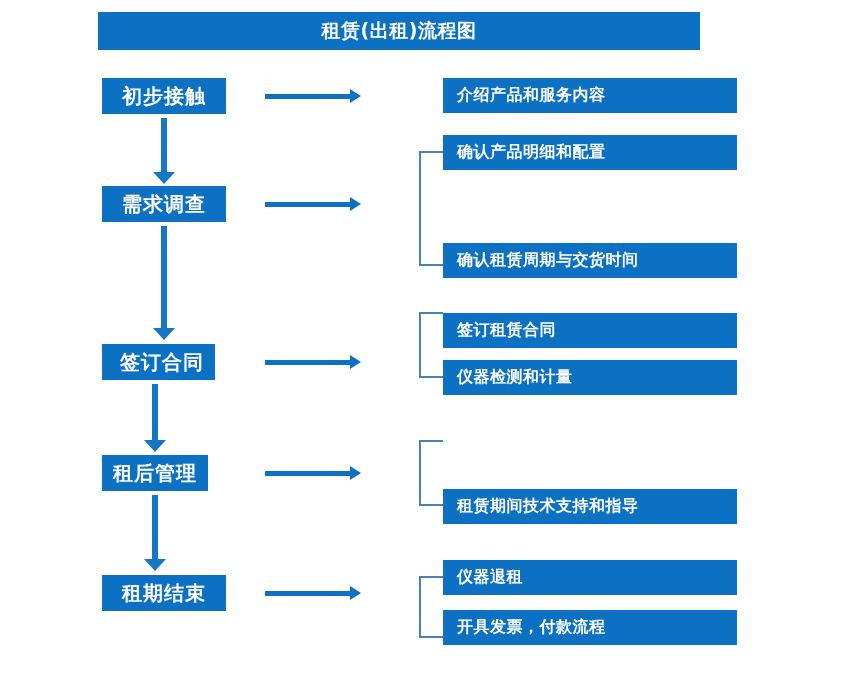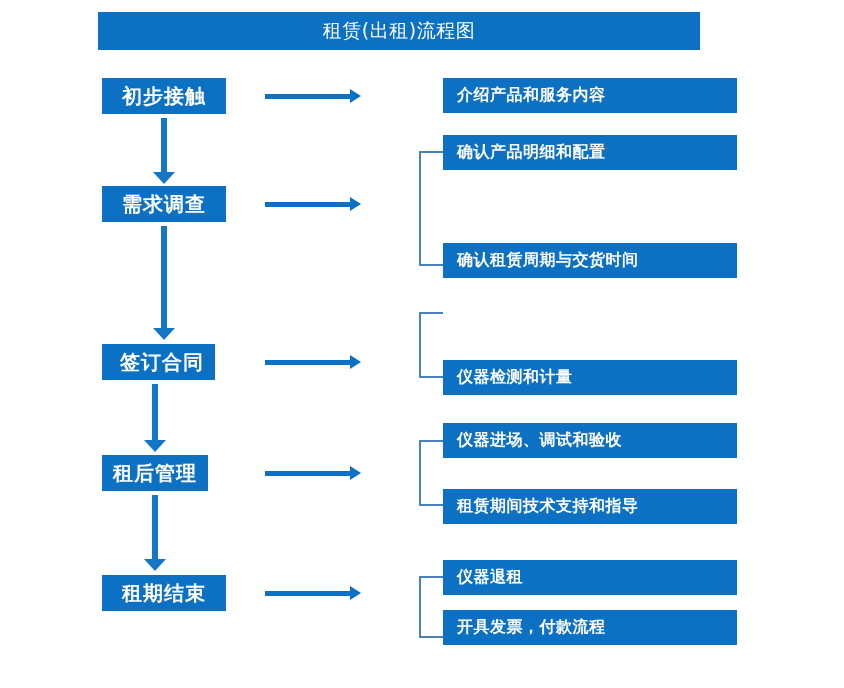--- a/index.html
+++ b/index.html
@@ -26,21 +26,21 @@
   
   .title-bar {
     position: absolute;
     left: 98px;
     top: 12px;
     width: 602px;
     height: 38px;
     background: #0C71C3;
     color: #ffffff;
     font-size: 19px;
-    font-weight: normal;
+    font-weight: bold;
     display: flex;
     align-items: center;
     justify-content: center;
     letter-spacing: 0.5px;
   }
 
   
   .stage-box {
     position: absolute;
     background: #0C71C3;
@@ -195,24 +195,24 @@
 
   <div class="bracket" style="top:576px; height:62px;"></div>
 
   <div class="task-box" style="top:78px;">介绍产品和服务内容</div>
 
   <div class="task-box" style="top:135px;">确认产品明细和配置</div>
 
 
   <div class="task-box" style="top:243px;">确认租赁周期与交货时间</div>
 
+  <div class="task-box" style="top:313px;">签订租赁合同</div>
 
   <div class="task-box" style="top:360px;">仪器检测和计量</div>
 
-  <div class="task-box" style="top:423px;">仪器进场、调试和验收</div>
 
   <div class="task-box" style="top:489px;">租赁期间技术支持和指导</div>
 
   <div class="task-box" style="top:560px;">仪器退租</div>
 
   <div class="task-box" style="top:610px;">开具发票，付款流程</div>
 
 </div>
 
 </body></html>

